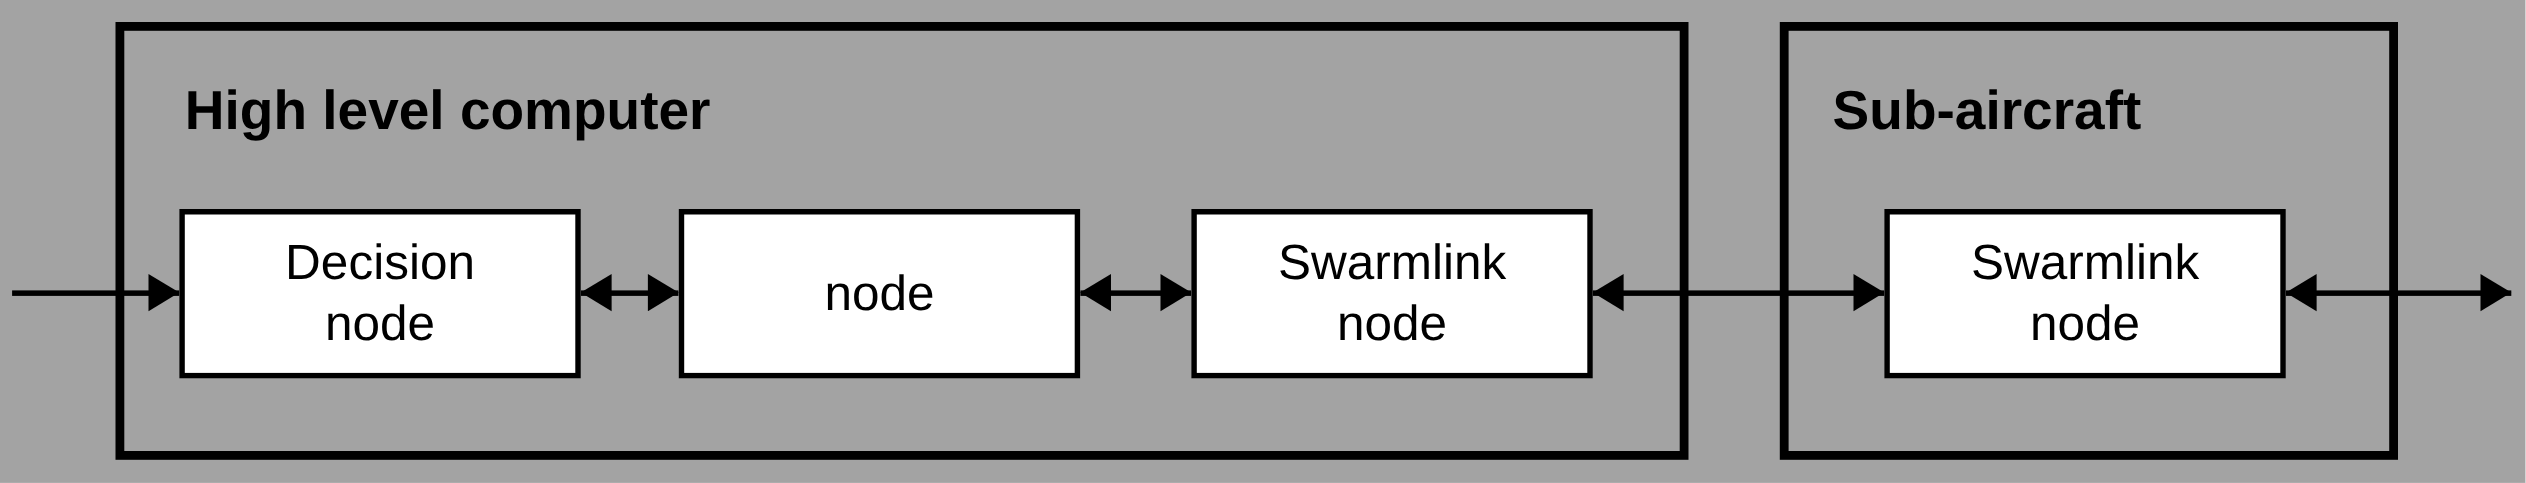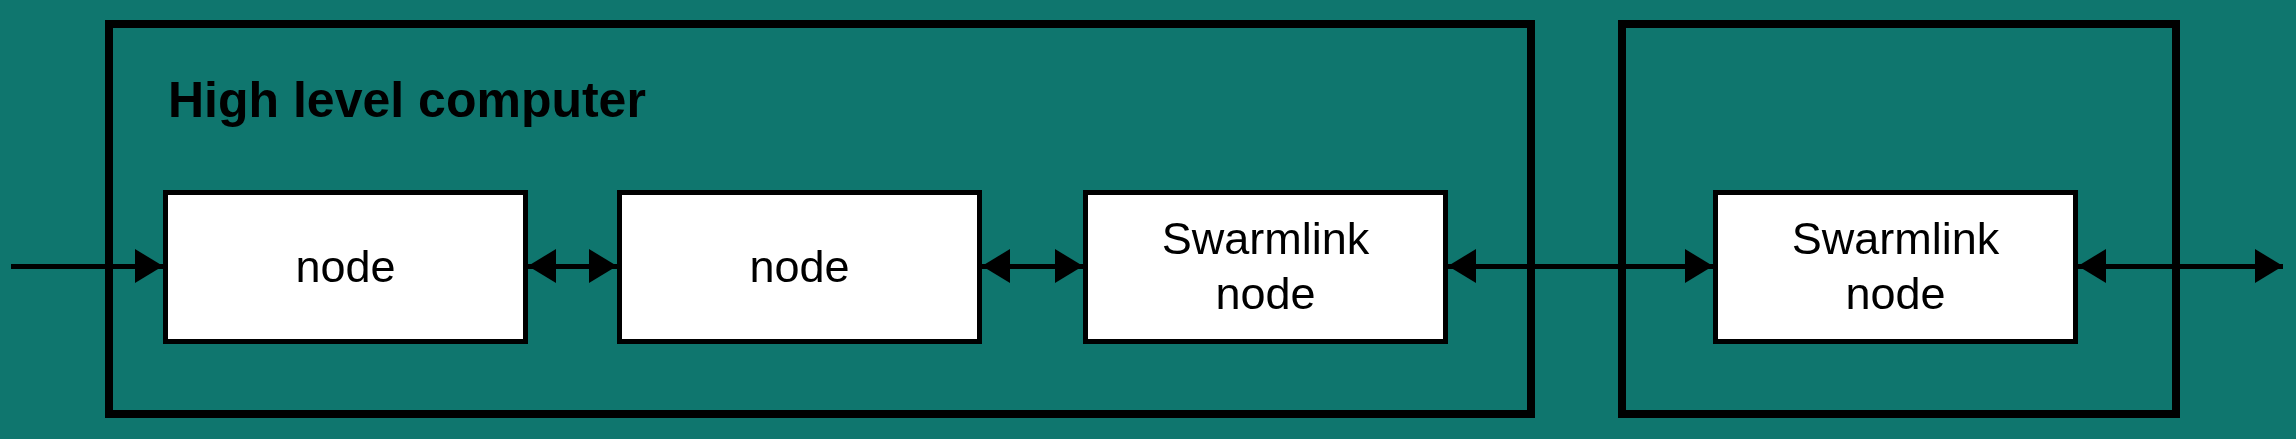--- a/index.html
+++ b/index.html
@@ -7,21 +7,21 @@
     padding: 0;
     background: #ffffff;
   }
   body {
     font-family: "Liberation Sans", sans-serif;
   }
   #canvas {
     position: relative;
     width: 2296px;
     height: 439px;
-    background: #0f766e;
+    background: #a3a3a3;
     overflow: hidden;
   }
 
   
   .group {
     position: absolute;
     box-sizing: border-box;
     border: 8px solid #000000;
     background: transparent;
   }
@@ -83,25 +83,27 @@
 <body>
 
 <div id="canvas">
 
   <div class="group" style="left:105px; top:20px; width:1430px; height:398px;"></div>
 
   <div class="group-title" style="left:168px; top:75px;">High level computer</div>
 
   <div class="group" style="left:1618px; top:20px; width:562px; height:398px;"></div>
 
+  <div class="group-title" style="left:1666px; top:75px;">Sub-aircraft</div>
 
   <div class="conn" style="left:11px; top:264px; width:158px;"></div>
   <div class="arrowhead right" style="left:135px; top:249px;"></div>
 
   <div class="node" style="left:163px; top:190px; width:365px; height:154px;">
+    <span class="node-line">Decision</span>
     <span class="node-line">node</span>
   </div>
 
   <div class="conn" style="left:528px; top:264px; width:89px;"></div>
   <div class="arrowhead left" style="left:528px; top:249px;"></div>
   <div class="arrowhead right" style="left:589px; top:249px;"></div>
 
   <div class="node" style="left:617px; top:190px; width:365px; height:154px;">
     <span class="node-line">node</span>
   </div>

